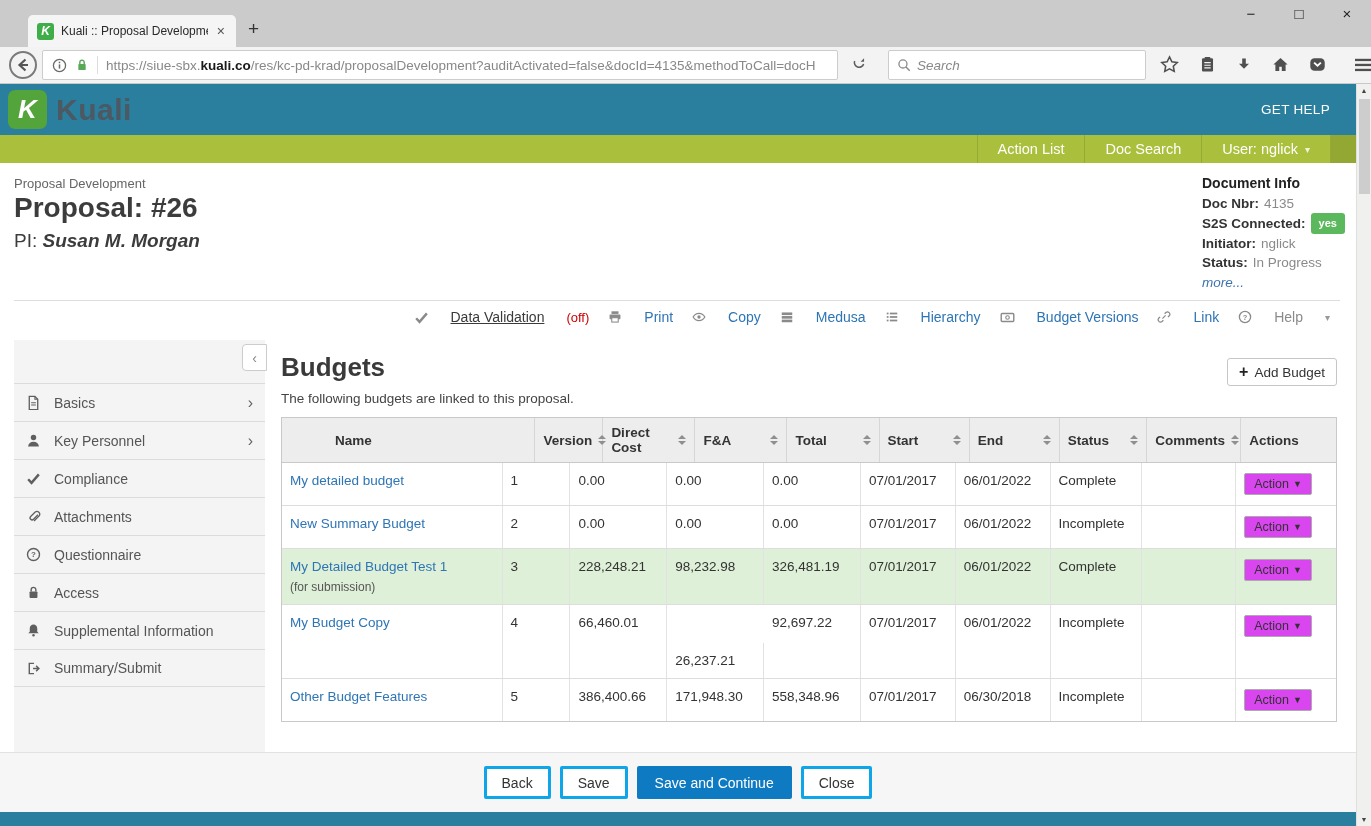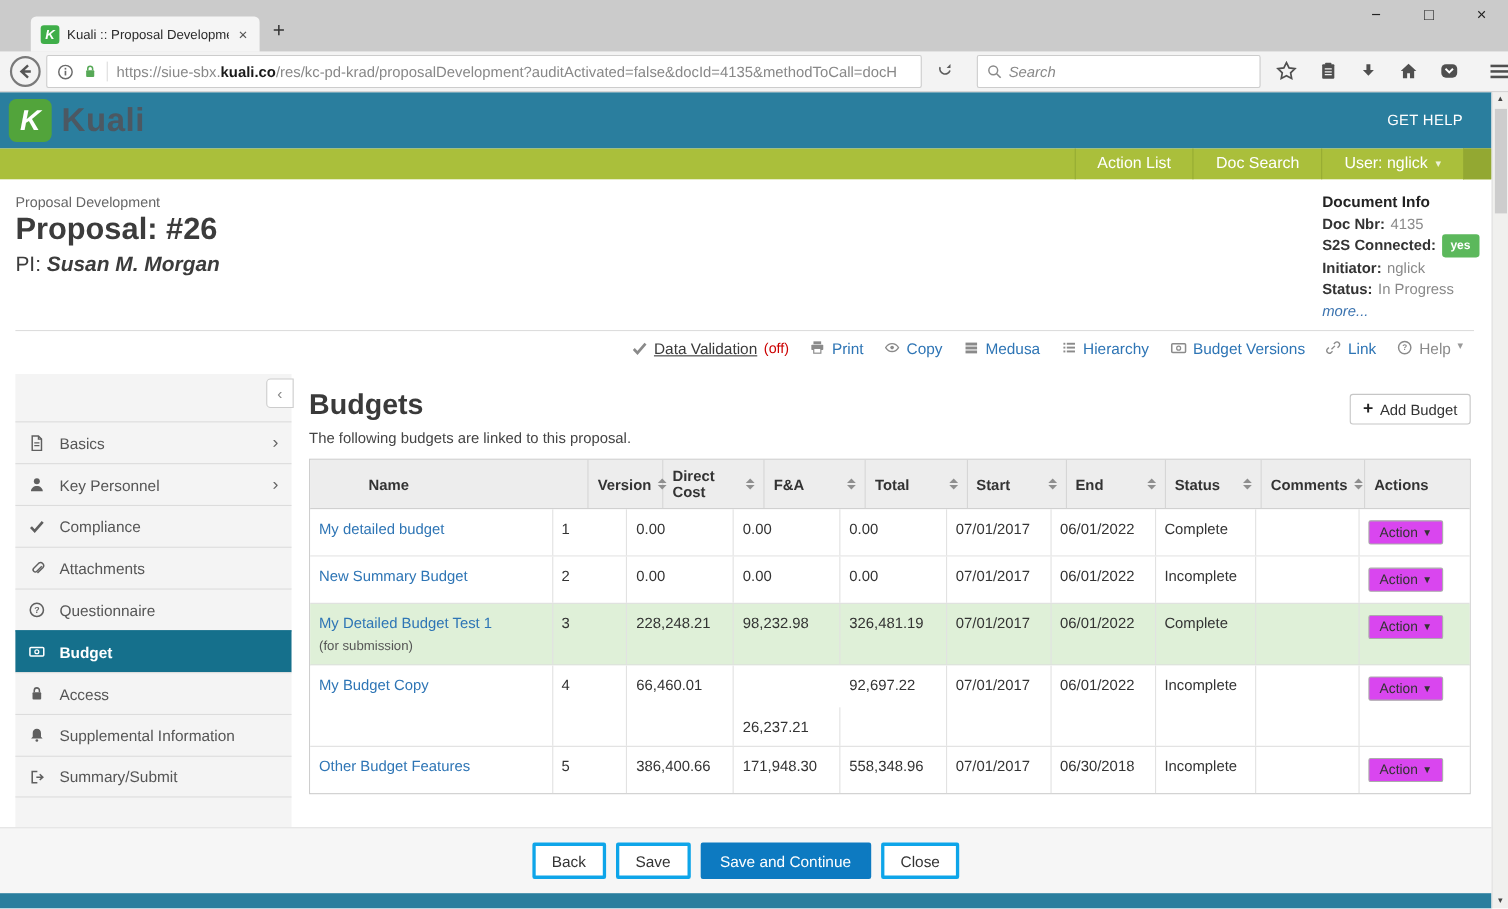--- a/index.html
+++ b/index.html
@@ -52,21 +52,21 @@
   .docinfo-title{font-weight:bold;color:#222;font-size:14px;margin-bottom:1px}
   .di-row .di-label{font-weight:bold;color:#333;margin-right:5px}
   .di-row .di-value{color:#8a8a8a}
   .badge{display:inline-block;background:var(--badge-green,#5cb85c);color:#fff;font-size:11px;font-weight:bold;padding:1px 8px;border-radius:3px;vertical-align:1px}
   .more-link{color:#3b73af;font-style:italic;margin-top:1px}
 
   .rule{position:absolute;left:14px;top:300px;width:1326px;border-top:1px solid #ddd}
 
   
   .doc-toolbar{position:absolute;top:309px;right:41px;display:flex;align-items:center;gap:19px;font-size:14px}
-  .tb-item{display:flex;gap:6px;color:var(--link,#2e75b5)}
+  .tb-item{display:flex;align-items:center;gap:22px;color:var(--link,#2e75b5)}
   .tb-item .icon{color:#8a8a8a}
   .tb-check{color:#8f9a58}
   .validation-label{color:#3a3a3a;text-decoration:underline}
   .off{color:var(--off-red,#c00);font-size:13px}
   .tb-muted{color:#8a8a8a}
   .tb-caret{font-size:10px;color:#999}
 
   
   .sidebar{position:absolute;left:14px;top:340px;width:251px;height:412px;background:#f4f4f4}
   .collapse-btn{position:absolute;right:-2px;top:4px;width:25px;height:27px;background:#fff;border:1px solid #ccc;border-radius:4px 0 0 4px;display:flex;align-items:center;justify-content:center;color:#888;font-size:14px}
@@ -362,29 +362,20 @@
       </div>
       <div class="side-item">
         <span class="icon">
           <svg width="15" height="15" viewBox="0 0 16 16">
             <circle cx="8" cy="8" r="6.4" fill="none" stroke="currentColor" stroke-width="1.5"></circle>
             <text x="8" y="11" text-anchor="middle" font-size="8.5" font-weight="bold" fill="currentColor">?</text>
           </svg>
         </span>
         <span>Questionnaire</span>
       </div>
-      <div class="side-item active">
-        <span class="icon">
-          <svg width="15" height="15" viewBox="0 0 16 16">
-            <rect x="1.3" y="3.8" width="13.4" height="8.4" rx="1" fill="none" stroke="currentColor" stroke-width="1.5"></rect>
-            <circle cx="8" cy="8" r="1.9" fill="none" stroke="currentColor" stroke-width="1.2"></circle>
-          </svg>
-        </span>
-        <span>Budget</span>
-      </div>
       <div class="side-item">
         <span class="icon">
           <svg width="15" height="15" viewBox="0 0 16 16">
             <rect x="3.8" y="6.8" width="8.4" height="7" rx="1" fill="currentColor"></rect>
             <path d="M5.5 6.8V5a2.5 2.5 0 015 0v1.8" fill="none" stroke="currentColor" stroke-width="1.5"></path>
           </svg>
         </span>
         <span>Access</span>
       </div>
       <div class="side-item">

